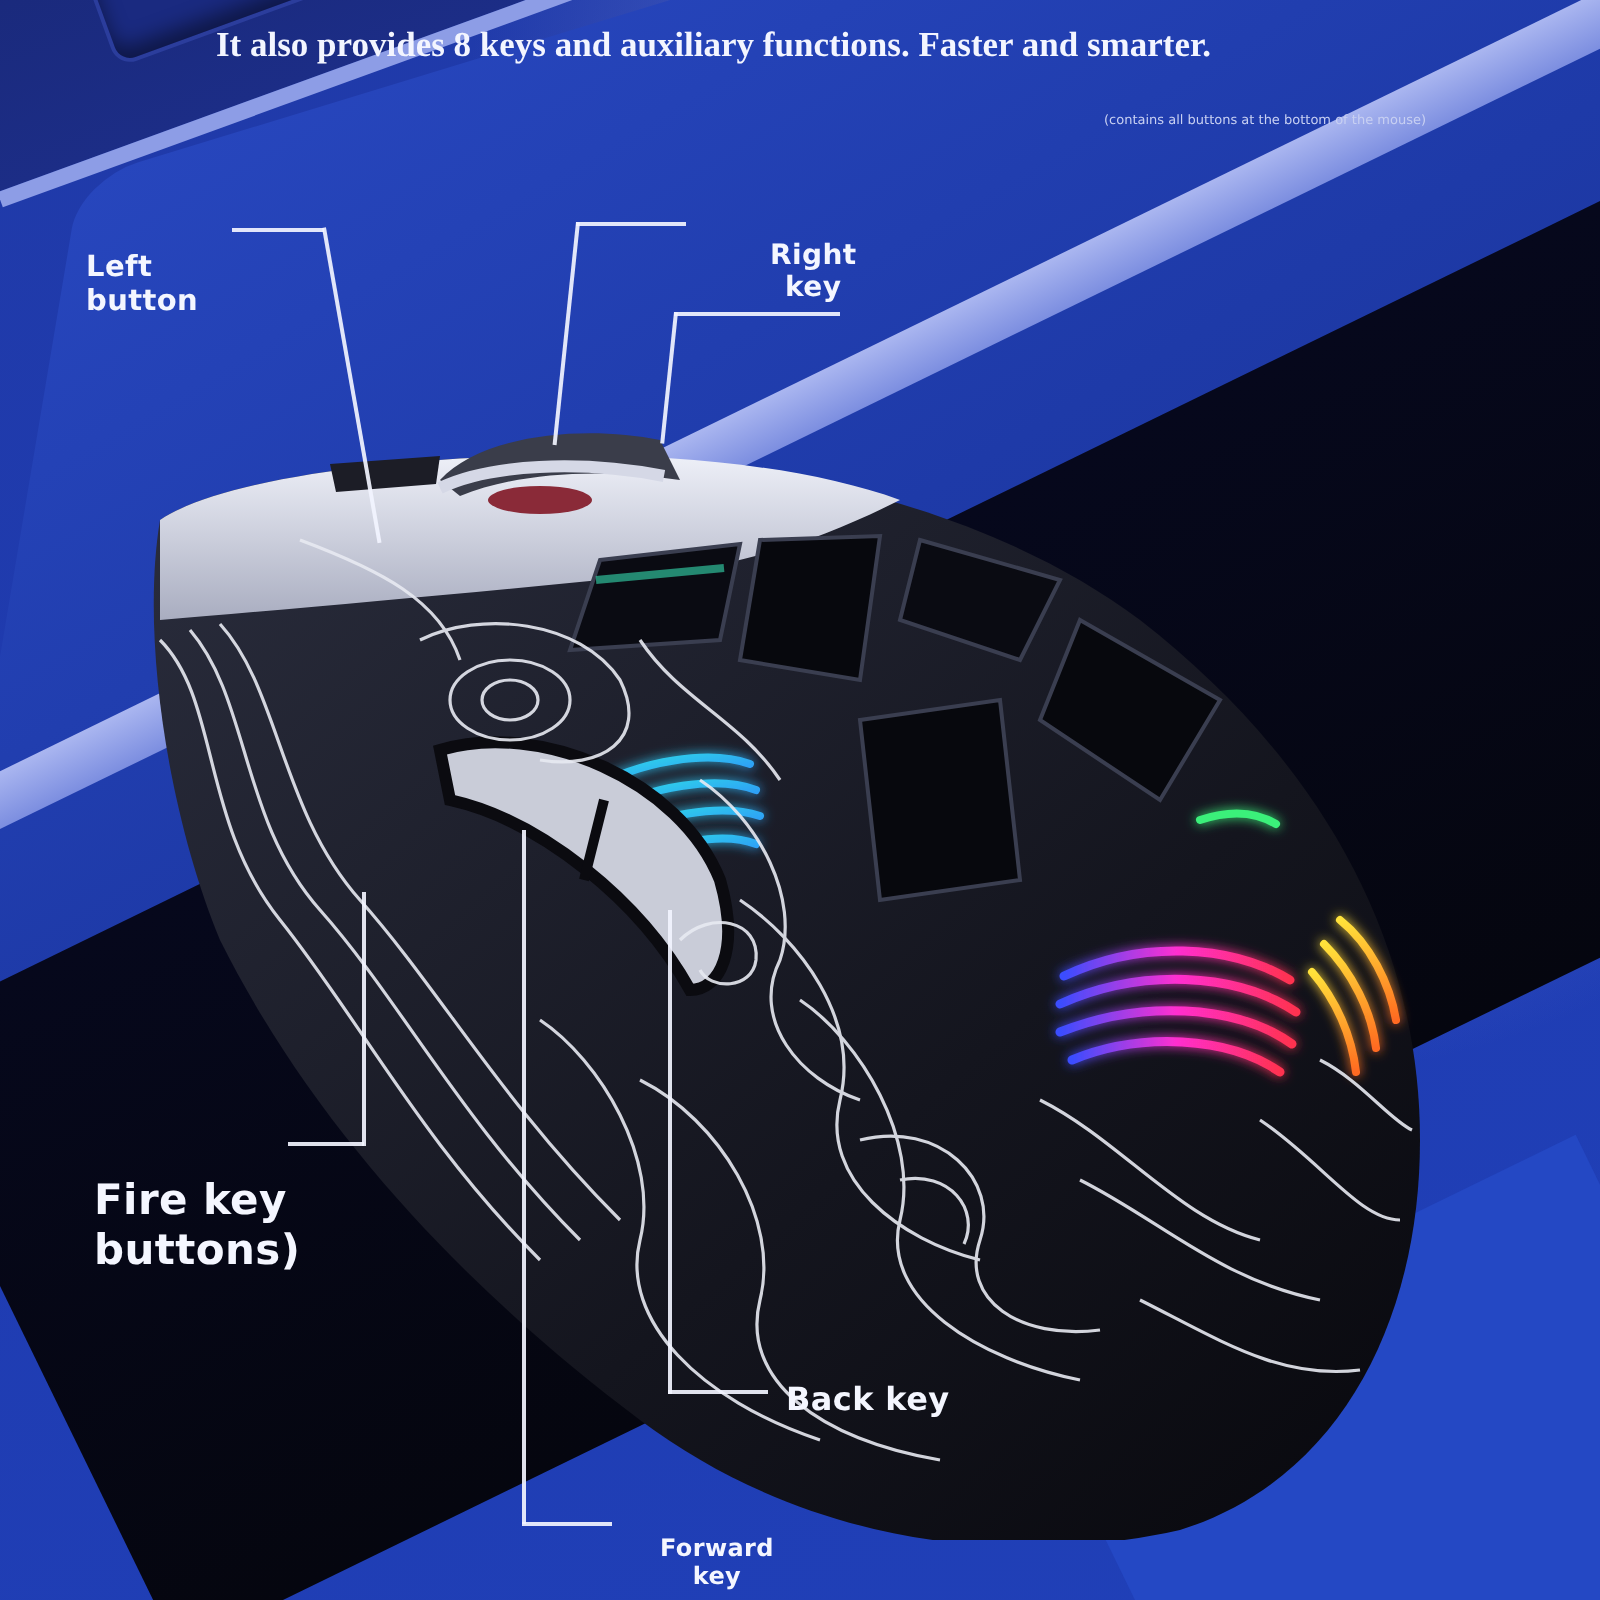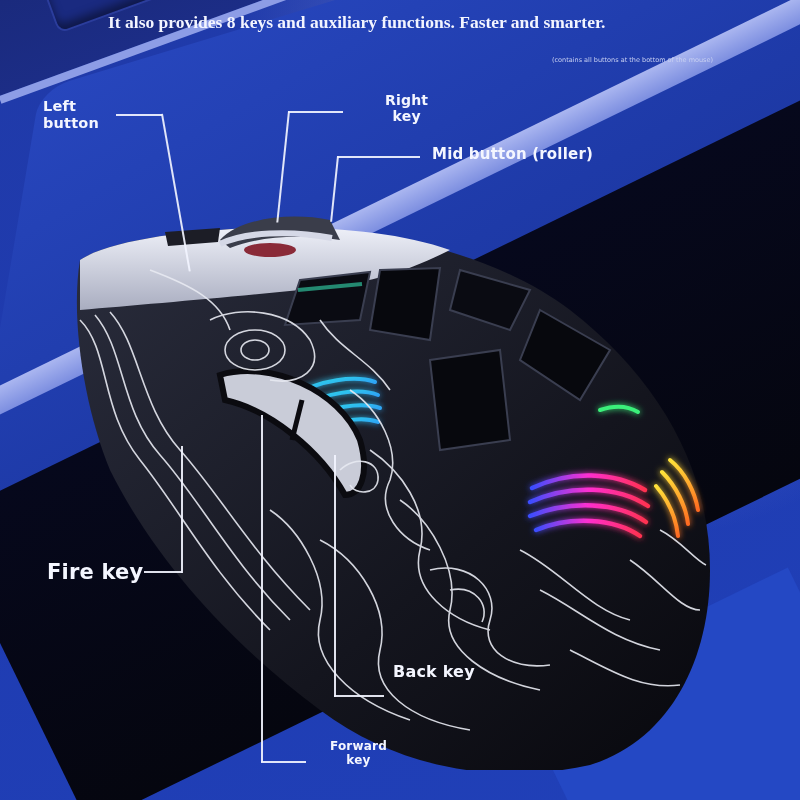--- a/index.html
+++ b/index.html
@@ -80,20 +80,21 @@
       position: absolute;
       background: #f2f4ff;
       opacity: 0.92;
     }
     .label {
       position: absolute;
       color: #f4f6ff;
       font-weight: bold;
       line-height: 1.15;
       letter-spacing: 0.2px;
+      margin-top: 28px;
     }
     .small-center { text-align: center; }
     .headline {
       position: absolute;
       left: 108px; top: 12px;
       color: #f3f5ff;
       font-size: 17.5px;
       font-weight: bold;
       white-space: nowrap;
       font-family: Liberation Serif, serif;
@@ -228,26 +229,26 @@
   <div class="leader" style="left:116px;top:114px;width:46px;height:2px;"></div>
   <div class="leader" style="left:161px;top:114px;width:2px;height:160px;transform:rotate(-10deg);transform-origin:top left;"></div>
 
   <div class="label small-center" style="left:385px;top:92px;font-size:14px;">
     <div>Right</div>
     <div>key</div>
   </div>
   <div class="leader" style="left:288px;top:111px;width:55px;height:2px;"></div>
   <div class="leader" style="left:288px;top:111px;width:2px;height:112px;transform:rotate(6deg);transform-origin:top left;"></div>
 
-  <div class="label" style="left:432px;top:146px;font-size:15px;white-space:nowrap;">Mid button (roller)</div>
   <div class="leader" style="left:337px;top:156px;width:83px;height:2px;"></div>
   <div class="leader" style="left:337px;top:156px;width:2px;height:66px;transform:rotate(6deg);transform-origin:top left;"></div>
 
   <div class="label" style="left:47px;top:560px;font-size:21px;line-height:1.2;">
     <div>Fire key</div>
+    <div>buttons)</div>
   </div>
   <div class="leader" style="left:144px;top:571px;width:38px;height:2px;"></div>
   <div class="leader" style="left:181px;top:446px;width:2px;height:127px;"></div>
 
   <div class="label small-center" style="left:330px;top:740px;font-size:12px;">
     <div>Forward</div>
     <div>key</div>
   </div>
   <div class="leader" style="left:261px;top:415px;width:2px;height:347px;"></div>
   <div class="leader" style="left:261px;top:761px;width:45px;height:2px;"></div>

